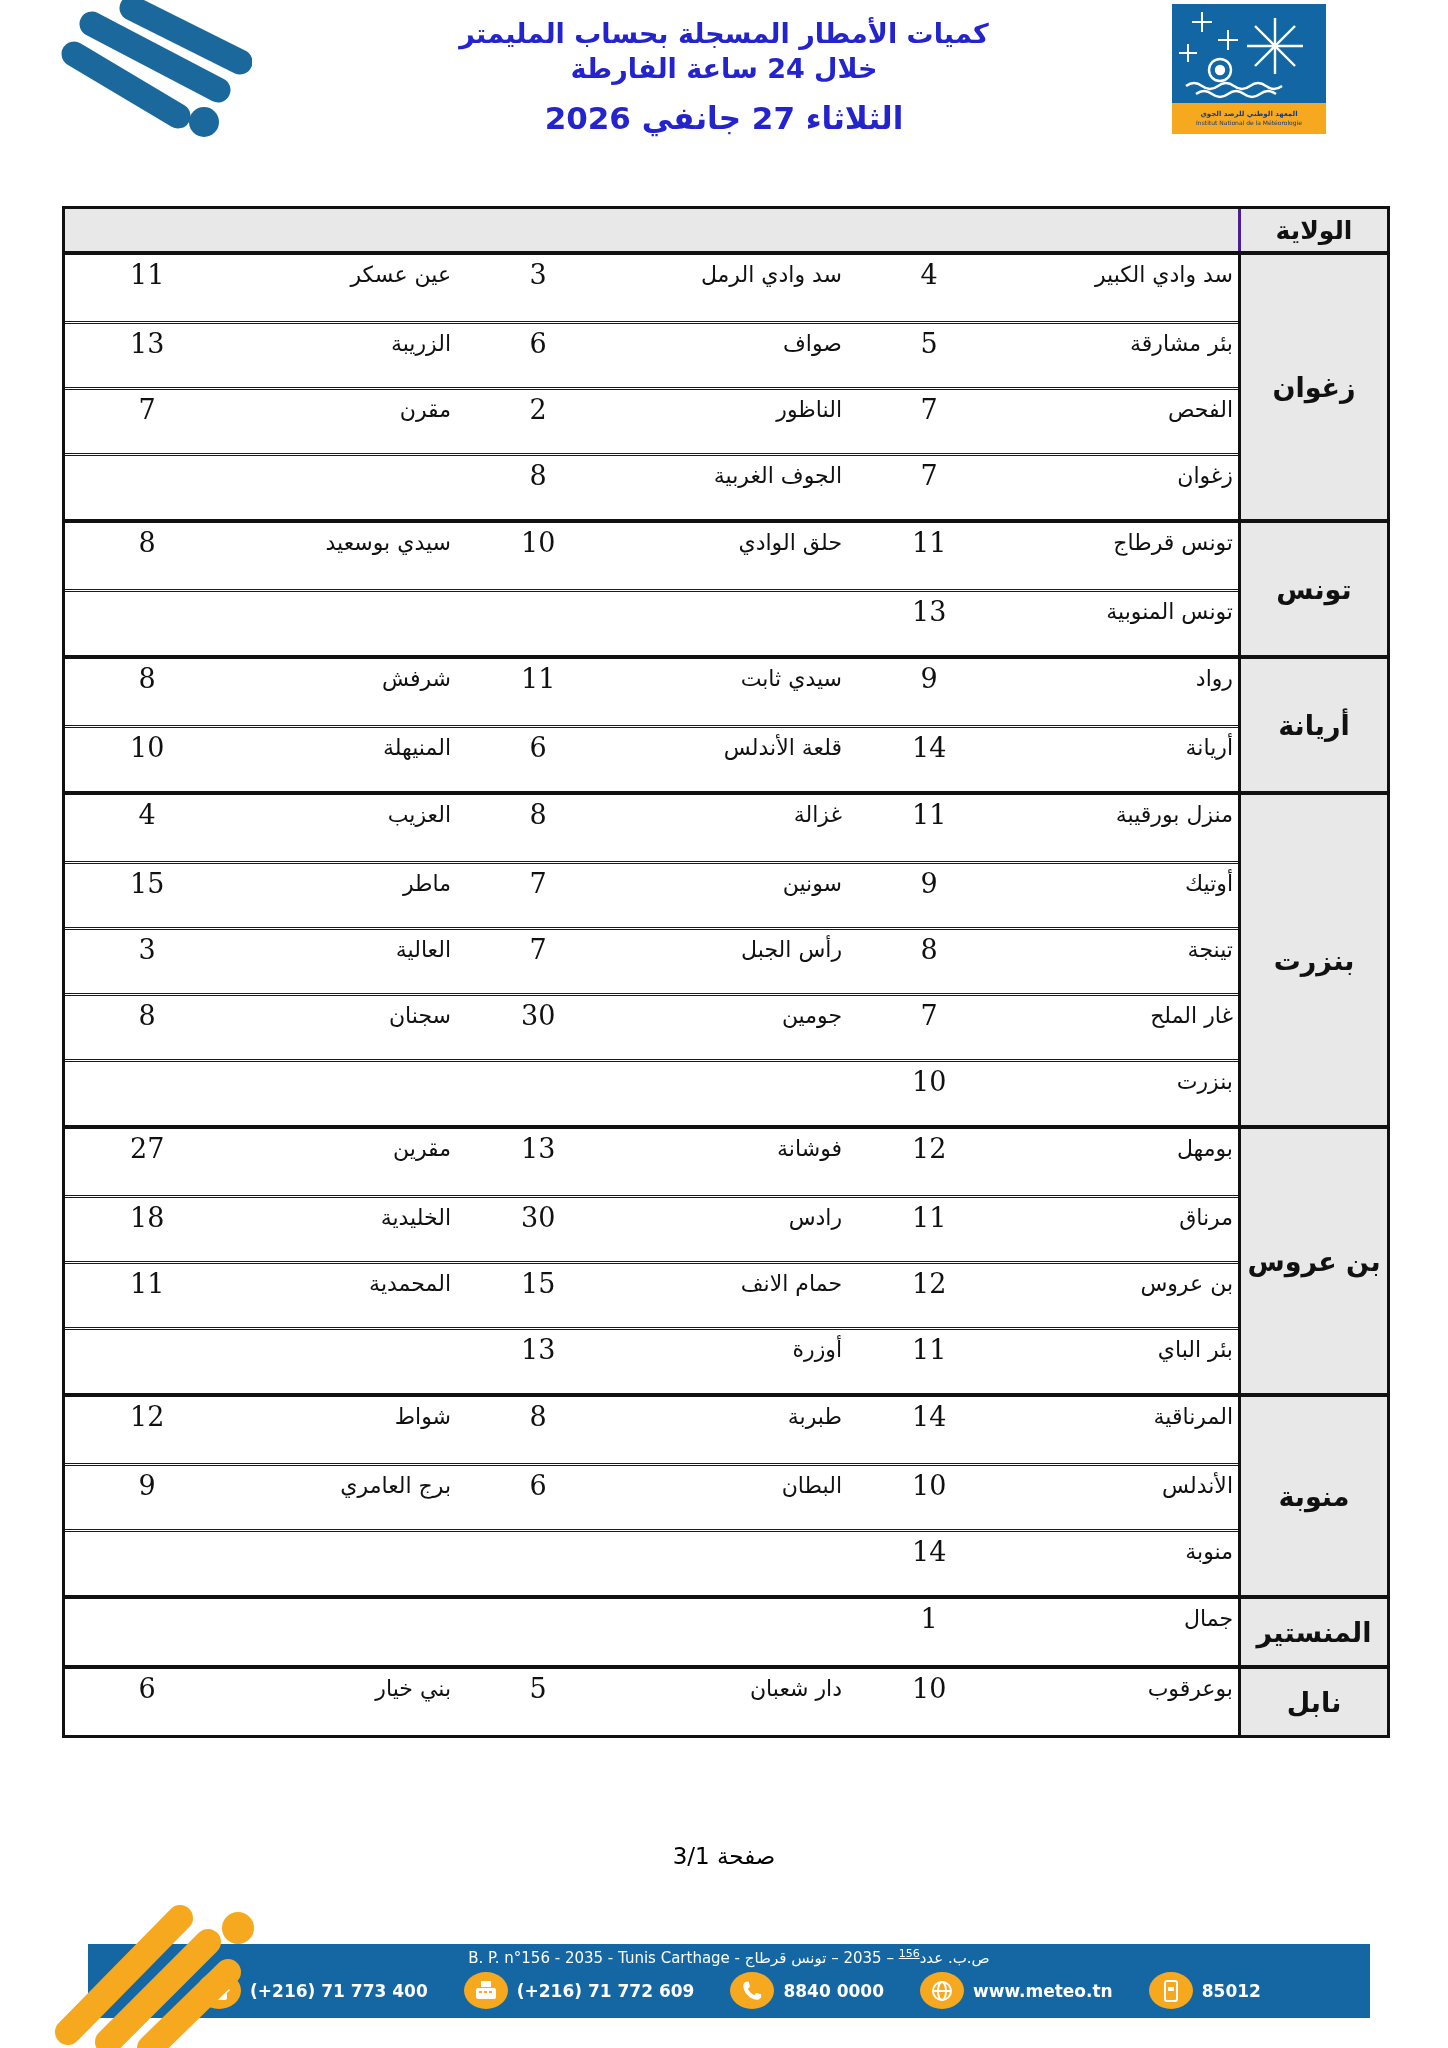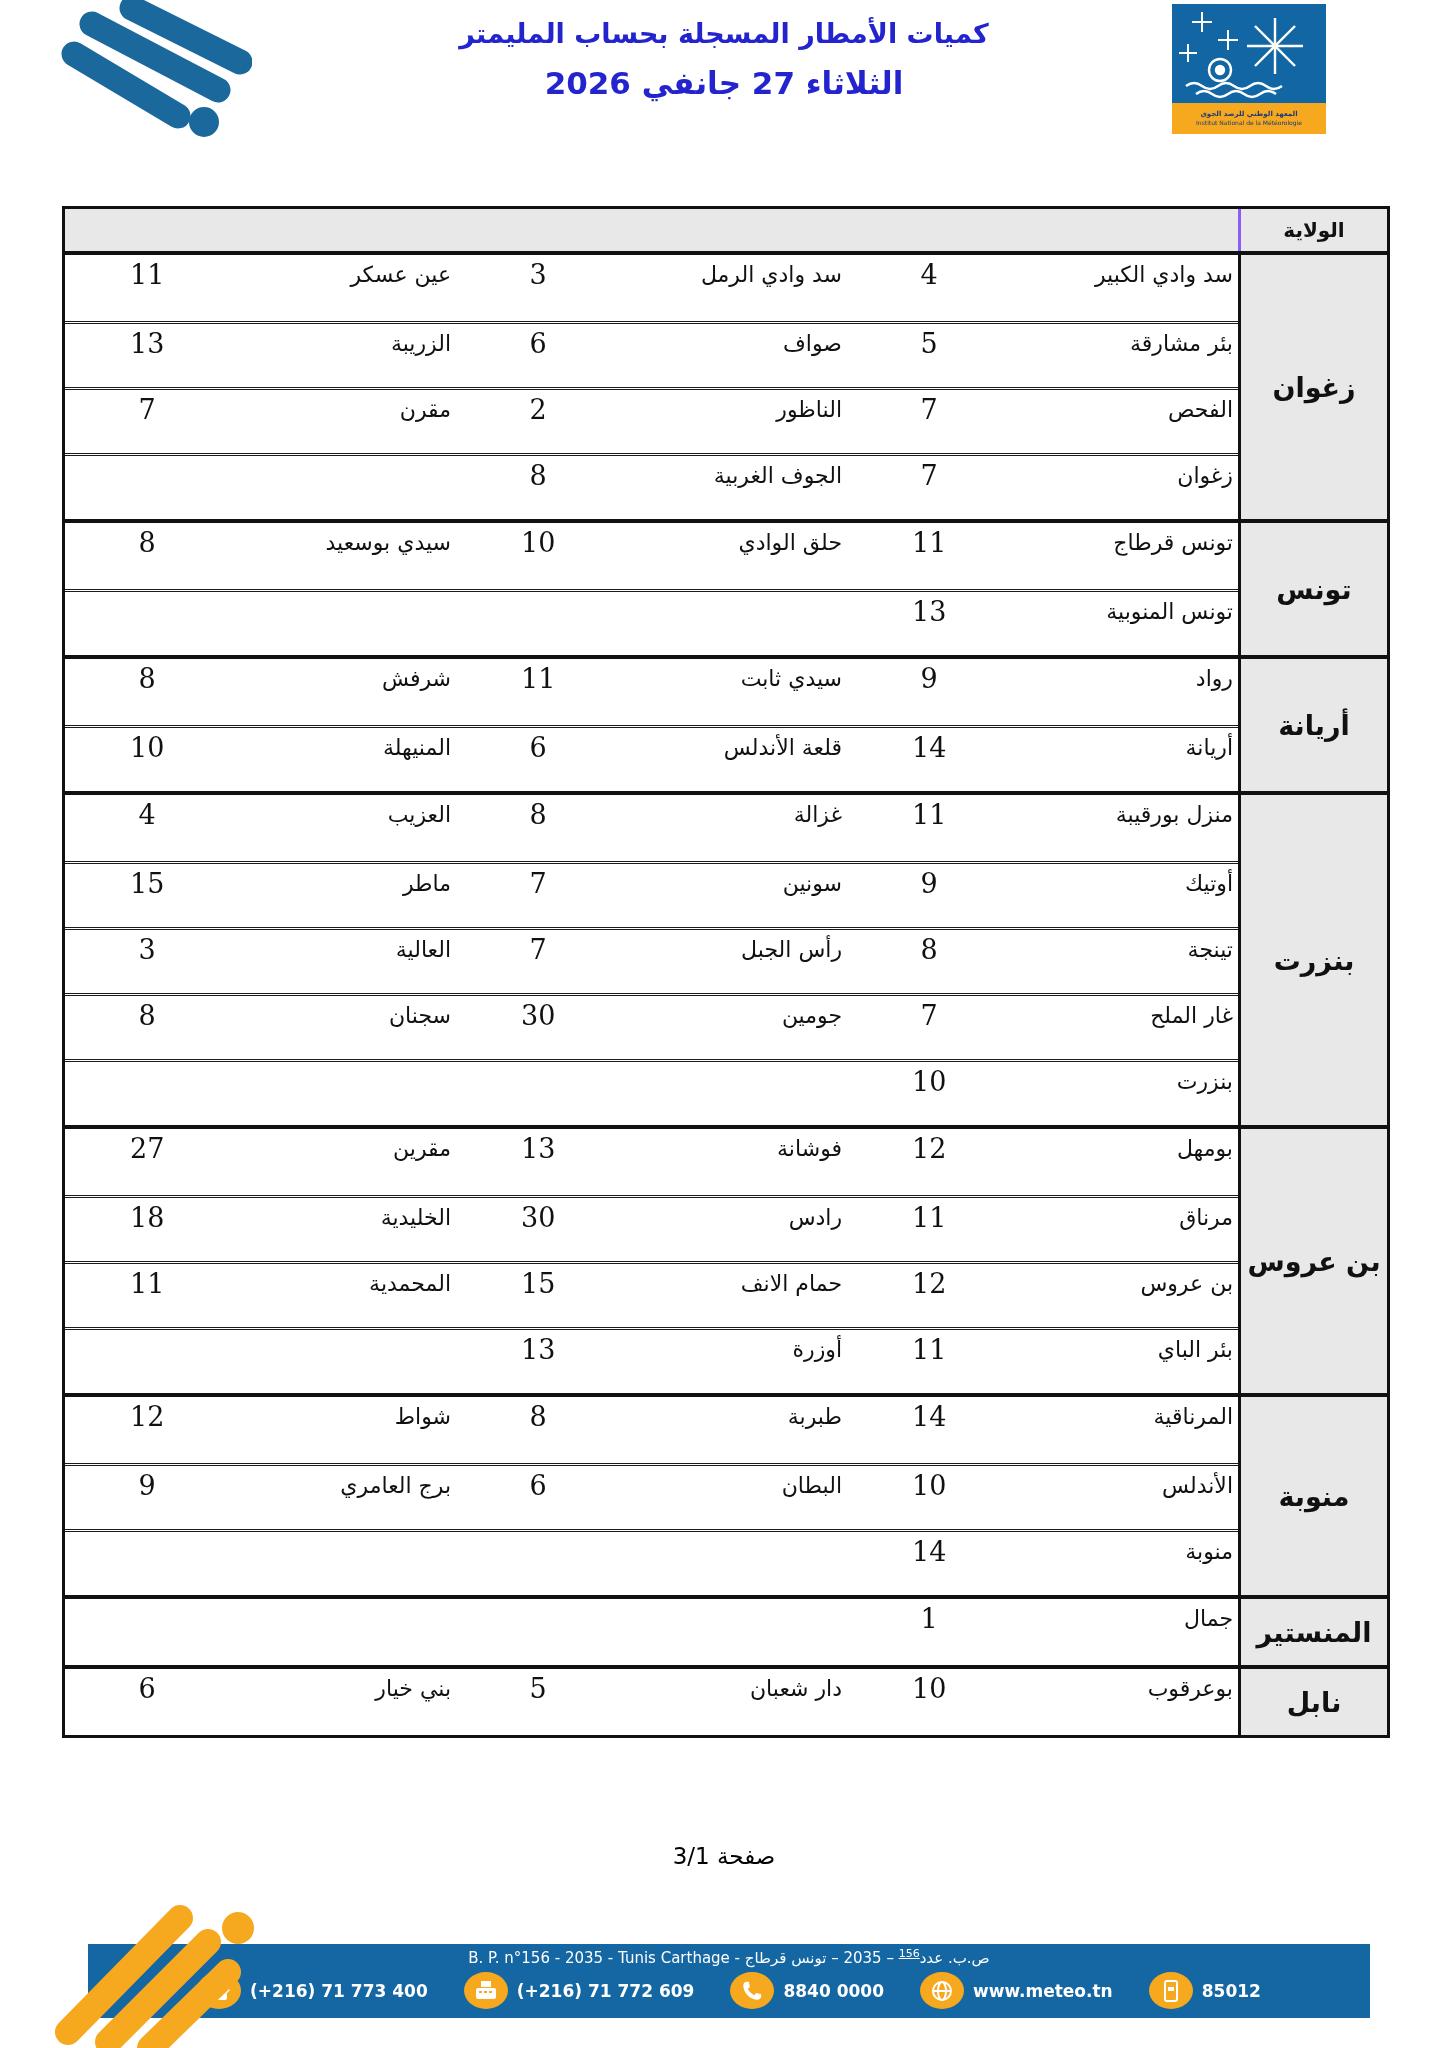--- a/index.html
+++ b/index.html
@@ -16,22 +16,22 @@
   .inm-top svg{display:block;}
   .inm-band{width:154px;height:31px;background:#f6a81f;text-align:center;direction:rtl;
             display:flex;flex-direction:column;justify-content:center;}
   .inm-band .l1{font-size:7px;font-weight:bold;color:#1a3a7a;line-height:9px;white-space:nowrap;}
   .inm-band .l2{font-size:6px;color:#1a3a7a;line-height:8px;white-space:nowrap;direction:ltr;}
 
   
   .rain-table{position:absolute;left:62px;top:206px;width:1328px;border:3px solid #111;
               box-sizing:border-box;background:#fff;}
   .thead{display:flex;background:#e8e8e8;border-bottom:4px solid #111;height:42px;}
-  .wilaya-h{width:146px;flex:none;border-left:3px solid #8b5cf6;display:flex;align-items:center;
-            justify-content:center;font-weight:bold;font-size:20px;}
+  .wilaya-h{width:146px;flex:none;border-left:3px solid #4c1d95;display:flex;align-items:center;
+            justify-content:center;font-weight:bold;font-size:25px;}
   .main-h{flex:1;display:flex;align-items:center;justify-content:center;font-weight:bold;font-size:27px;}
   .group{display:flex;}
   .group + .group{border-top:4px solid #111;}
   .wilaya{width:146px;flex:none;background:#e8e8e8;border-left:3px solid #111;display:flex;
           align-items:center;justify-content:center;font-weight:bold;font-size:27px;}
   .rows{flex:1;display:flex;flex-direction:column;min-width:0;}
   .row{display:flex;height:66px;box-sizing:border-box;padding-top:5px;}
   .row + .row{border-top:3px double #1a1a1a;}
   .cell{width:33.333%;display:flex;align-items:flex-start;box-sizing:border-box;}
   .nm{width:58%;box-sizing:border-box;text-align:right;padding-right:5px;padding-left:4px;
@@ -62,20 +62,21 @@
         <line x1="80" y1="8" x2="188" y2="62"></line>
         <line x1="40" y1="24" x2="166" y2="90"></line>
         <line x1="22" y1="54" x2="126" y2="116"></line>
       </g>
       <circle cx="152" cy="122" r="15" fill="#1b689c"></circle>
     </svg>
   </div>
 
   <div class="title-block">
     <div class="title-line">كميات الأمطار المسجلة بحساب المليمتر</div>
+    <div class="title-line">خلال 24 ساعة الفارطة</div>
     <div class="date-line">الثلاثاء 27 جانفي 2026</div>
   </div>
 
   <div class="inm-logo">
     <div class="inm-top">
       <svg width="154" height="99" viewBox="0 0 154 99">
         <g stroke="#ffffff" stroke-width="2.4" fill="none">
 
           <line x1="103" y1="14" x2="103" y2="70"></line>
           <line x1="75" y1="42" x2="131" y2="42"></line>

